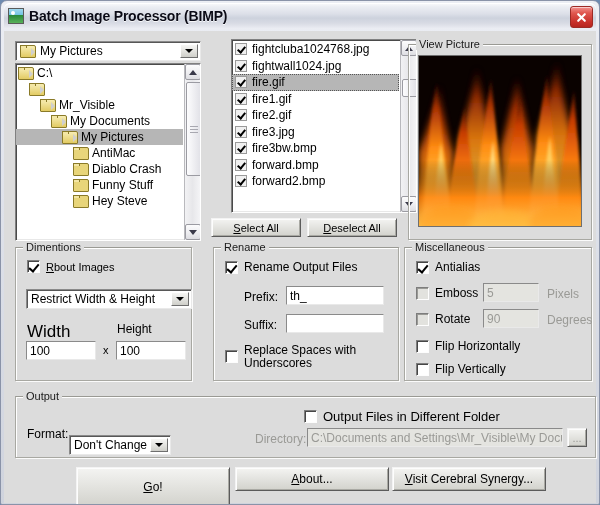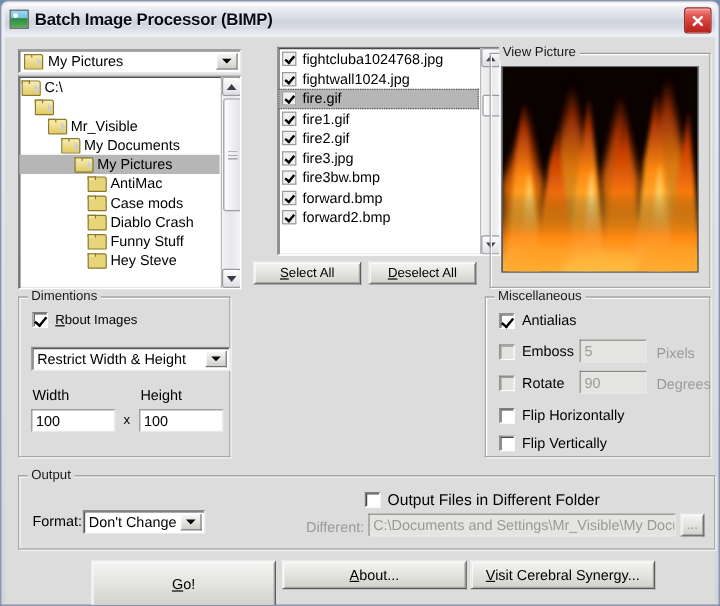--- a/index.html
+++ b/index.html
@@ -395,27 +395,20 @@
               <span class="tab"></span>
             </span>
             <span class="t-label">My Pictures</span>
           </div>
           <div class="tree-item" style="padding-left: 57px;">
             <span class="folder">
               <span class="back"></span>
               <span class="tab"></span>
             </span>
             <span class="t-label">AntiMac</span>
-          </div>
-          <div class="tree-item" style="padding-left: 57px;">
-            <span class="folder">
-              <span class="back"></span>
-              <span class="tab"></span>
-            </span>
-            <span class="t-label">Case mods</span>
           </div>
           <div class="tree-item" style="padding-left: 57px;">
             <span class="folder">
               <span class="back"></span>
               <span class="tab"></span>
             </span>
             <span class="t-label">Diablo Crash</span>
           </div>
           <div class="tree-item" style="padding-left: 57px;">
             <span class="folder">
@@ -571,28 +564,50 @@
         <span class="lbl"><u>R</u><span>bout Images</span></span>
       </div>
 
       <div class="combo" style="position:absolute; left:10px; top:41px; width:166px; height:20px;">
         <span class="ctext" style="font-size:12px;">Restrict Width &amp; Height</span>
         <span class="carrow">
             <span class="tri-down"></span>
           </span>
       </div>
 
-      <span style="position:absolute; left:11px; top:74px; font-size:12px;">Width</span>
+      <span style="position:absolute; left:11px; top:74px; font-size:17px;">Width</span>
       <span style="position:absolute; left:101px; top:74px; font-size:12px;">Height</span>
 
       <input class="field" style="position: absolute; left: 10px; top: 93px; width: 70px; height: 19px; font-size: 12px;" value="100">
       <span style="position:absolute; left:87px; top:96px; font-size:11px;">x</span>
       <input class="field" style="position: absolute; left: 100px; top: 93px; width: 70px; height: 19px; font-size: 12px;" value="100">
     </div>
 
+    <div class="group" style="left:209px; top:216px; width:186px; height:134px;">
+      <span class="legend">Rename</span>
+
+      <div class="cbrow" style="position:absolute; left:11px; top:12px;">
+        <span class="cb checked"></span>
+        <span class="lbl" style="font-size:12px;">Rename Output Files</span>
+      </div>
+
+      <span style="position:absolute; left:30px; top:42px; font-size:12px;">Prefix:</span>
+      <input class="field" style="position: absolute; left: 72px; top: 38px; width: 98px; height: 19px; font-size: 12px;" value="th_">
+
+      <span style="position:absolute; left:30px; top:70px; font-size:12px;">Suffix:</span>
+      <input class="field" style="position: absolute; left: 72px; top: 66px; width: 98px; height: 19px; font-size: 12px;" value="">
+
+      <div class="cbrow" style="position:absolute; left:11px; top:96px; align-items:flex-start;">
+        <span class="cb" style="margin-top:6px;"></span>
+        <span class="lbl" style="font-size:12px; line-height:13px; white-space:normal;">
+          <span>Replace Spaces with</span><br>
+          <span>Underscores</span>
+        </span>
+      </div>
+    </div>
 
     <div class="group" style="left:400px; top:216px; width:188px; height:134px;">
       <span class="legend">Miscellaneous</span>
 
       <div class="cbrow" style="position:absolute; left:11px; top:12px;">
         <span class="cb checked"></span>
         <span class="lbl" style="font-size:12px;">Antialias</span>
       </div>
 
       <div class="cbrow" style="position:absolute; left:11px; top:38px;text-align:right;">
@@ -617,33 +632,33 @@
       <div class="cbrow" style="position:absolute; left:11px; top:114px;">
         <span class="cb"></span>
         <span class="lbl" style="font-size:12px;">Flip Vertically</span>
       </div>
     </div>
 
     <div class="group" style="left:11px; top:365px; width:581px; height:62px;">
       <span class="legend">Output</span>
 
       <span style="position:absolute; left:11px; top:30px; font-size:12px;">Format:</span>
-      <div class="combo" style="position:absolute; left:53px; top:28px; width:102px; height:20px;">
+      <div class="combo" style="position:absolute; left:53px; top:38px; width:102px; height:20px;">
         <span class="ctext" style="font-size:12px;">Don't Change</span>
         <span class="carrow">
             <span class="tri-down"></span>
           </span>
       </div>
 
       <div class="cbrow" style="position:absolute; left:288px; top:12px;">
         <span class="cb"></span>
         <span class="lbl" style="font-size:13px;">Output Files in Different Folder</span>
       </div>
 
-      <span class="dis-text" style="position:absolute; left:239px; top:35px; font-size:12px;">Different:</span>
+      <span class="dis-text" style="position:absolute; left:239px; top:35px; font-size:12px;">Directory:</span>
       <div class="field" style="position:absolute; left:291px; top:31px; width:256px; height:19px; background:#e4e4e0; color:#9a9a96; font-size:12px; line-height:17px; overflow:hidden; white-space:nowrap;">C:\Documents and Settings\Mr_Visible\My Documents\M</div>
       <div class="btn" style="position:absolute; left:551px; top:31px; width:20px; height:19px; color:#9a9a96;">
         <span>...</span>
       </div>
     </div>
 
     <div class="btn" style="position:absolute; left:72px; top:436px; width:154px; height:40px;">
       <span style="font-size:12px;"><u>G</u><span>o!</span></span>
     </div>
     <div class="btn" style="position:absolute; left:231px; top:436px; width:154px; height:24px;">

